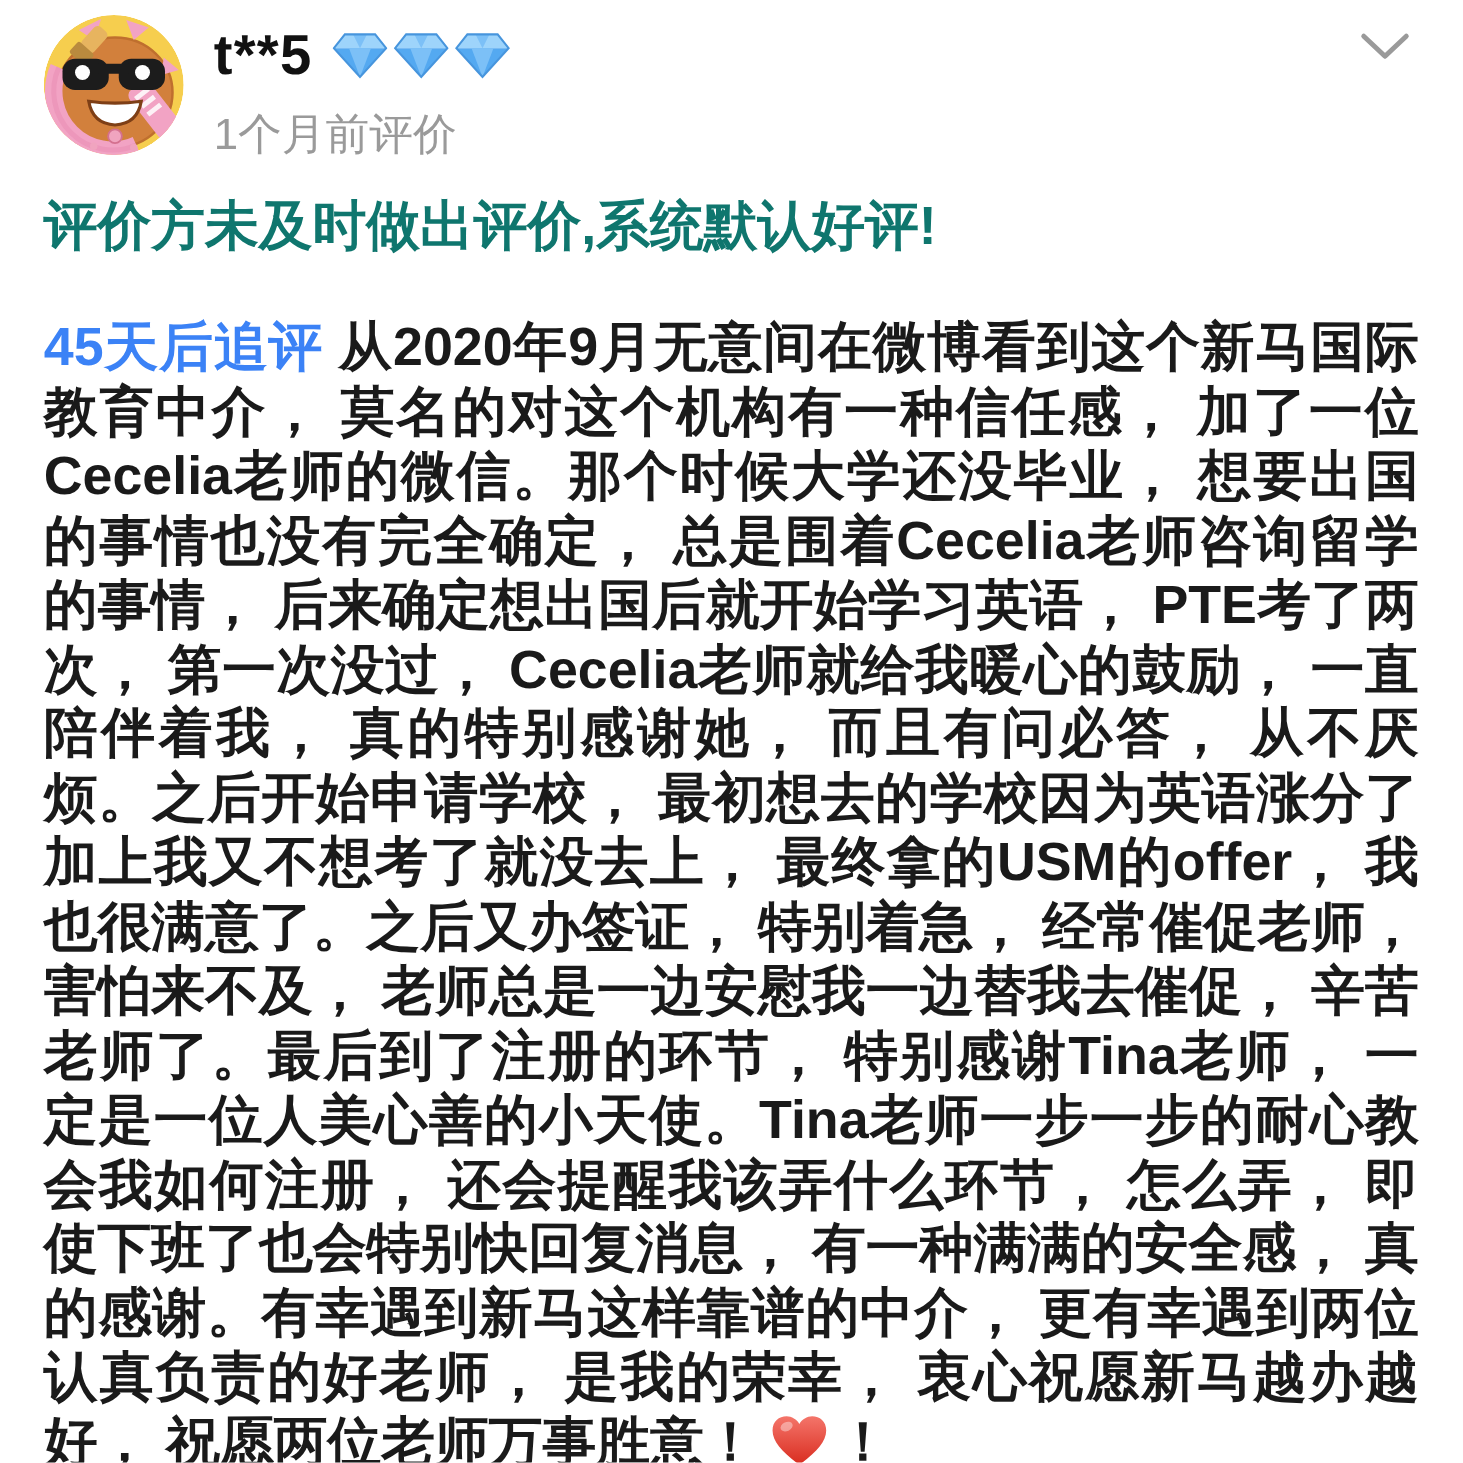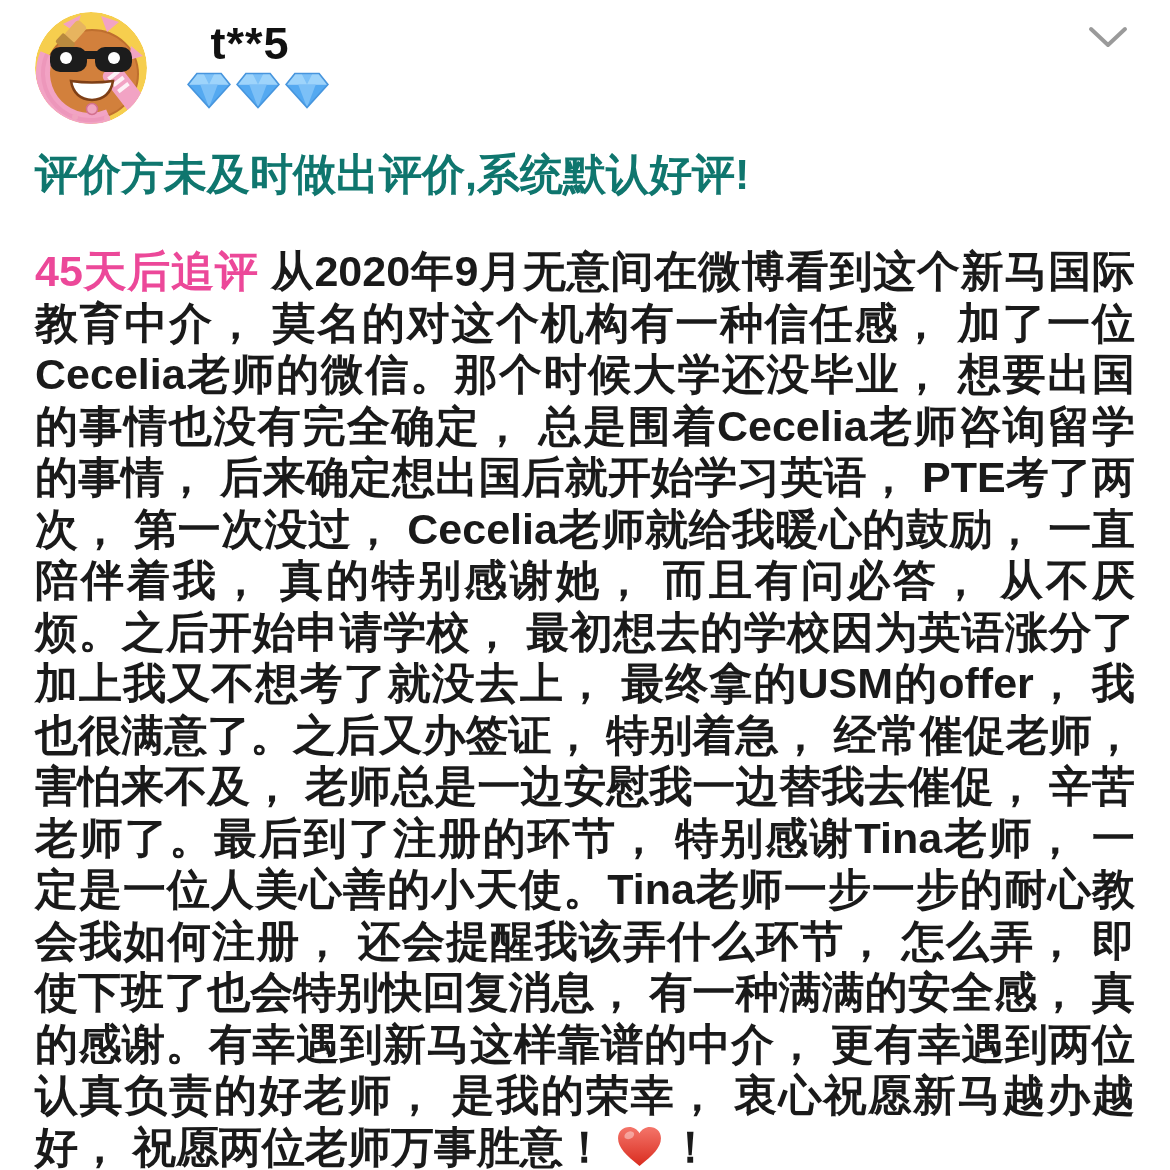--- a/index.html
+++ b/index.html
@@ -16,42 +16,42 @@
     box-sizing: border-box;
     width: 1170px;
   }
   
   .header { display: flex; align-items: flex-start; margin-top: 2px; }
   .avatar {
     width: 112px; height: 112px; border-radius: 50%;
     flex: 0 0 112px; cursor: pointer; overflow: hidden;
   }
   .user-info { margin-left: 24px; padding-top: 6px; }
-  .username-row { display: flex; align-items: center; flex-direction: column; }
+  .username-row { display: flex; align-items: center; }
   .username {
     font-size: 45px; font-weight: 700; color: #111111; letter-spacing: 1px;
   }
   .vip-badges { display: flex; gap: 5px; margin-left: 16px; align-items: center; }
   .vip-badges svg { width: 44px; height: 40px; display: block; }
   .time { font-size: 35px; color: #9a9a9a; margin-top: 14px; }
   .collapse-btn {
     position: absolute; top: 22px; right: 38px;
     background: none; border: none; padding: 4px; cursor: pointer;
   }
   
   .default-review {
     margin: 24px 0 0 0;
     font-size: 43px; line-height: 52px; font-weight: 600; color: #0f766e;
   }
   .append-review {
     margin: 46px 0 0 0;
     font-size: 43px; line-height: 51.5px; font-weight: 600; color: #1a1a1a;
     text-align: justify;
   }
-  .append-label { color: #ec4899; margin-right: 12px; }
+  .append-label { color: #3b82f6; margin-right: 12px; }
   .heart-icon-svg {
     width: 47px; height: 43px; display: inline-block;
     vertical-align: -6px; margin: 0 6px 0 10px;
   }
 </style>
 </head>
 <body>
 
 <div class="review-card">
 
@@ -123,20 +123,21 @@
           </svg>
             <svg viewBox="0 0 40 36">
             <polygon points="9,3 31,3 39,13 1,13" fill="#9ed4fb"></polygon>
             <polygon points="15,3 25,3 20,13" fill="#7cc0f7"></polygon>
             <polygon points="1,13 39,13 20,34" fill="#54a9f1"></polygon>
             <polygon points="12,13 28,13 20,34" fill="#7cc0f7"></polygon>
             <polygon points="9,3 31,3 39,13 20,34 1,13" fill="none" stroke="#4795dd" stroke-width="1.5"></polygon>
           </svg>
           </span>
       </div>
+      <div class="time">1个月前评价</div>
     </div>
 
     <button class="collapse-btn">
       <svg width="40" height="24" viewBox="0 0 40 24">
         <polyline points="3,3 20,19 37,3" fill="none" stroke="#9a9a9a" stroke-width="4" stroke-linecap="round" stroke-linejoin="round"></polyline>
       </svg>
     </button>
   </div>
 
   <p class="default-review">评价方未及时做出评价,系统默认好评!</p>

